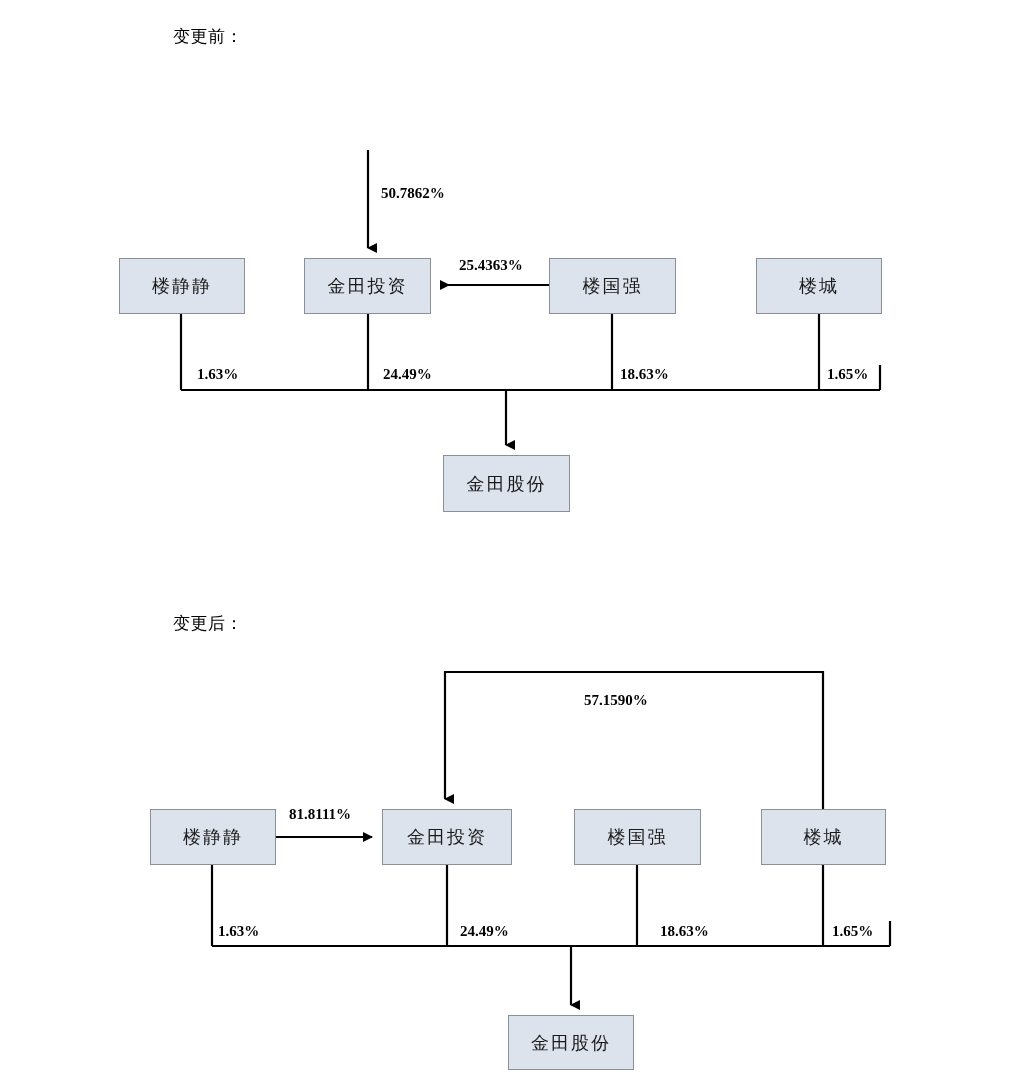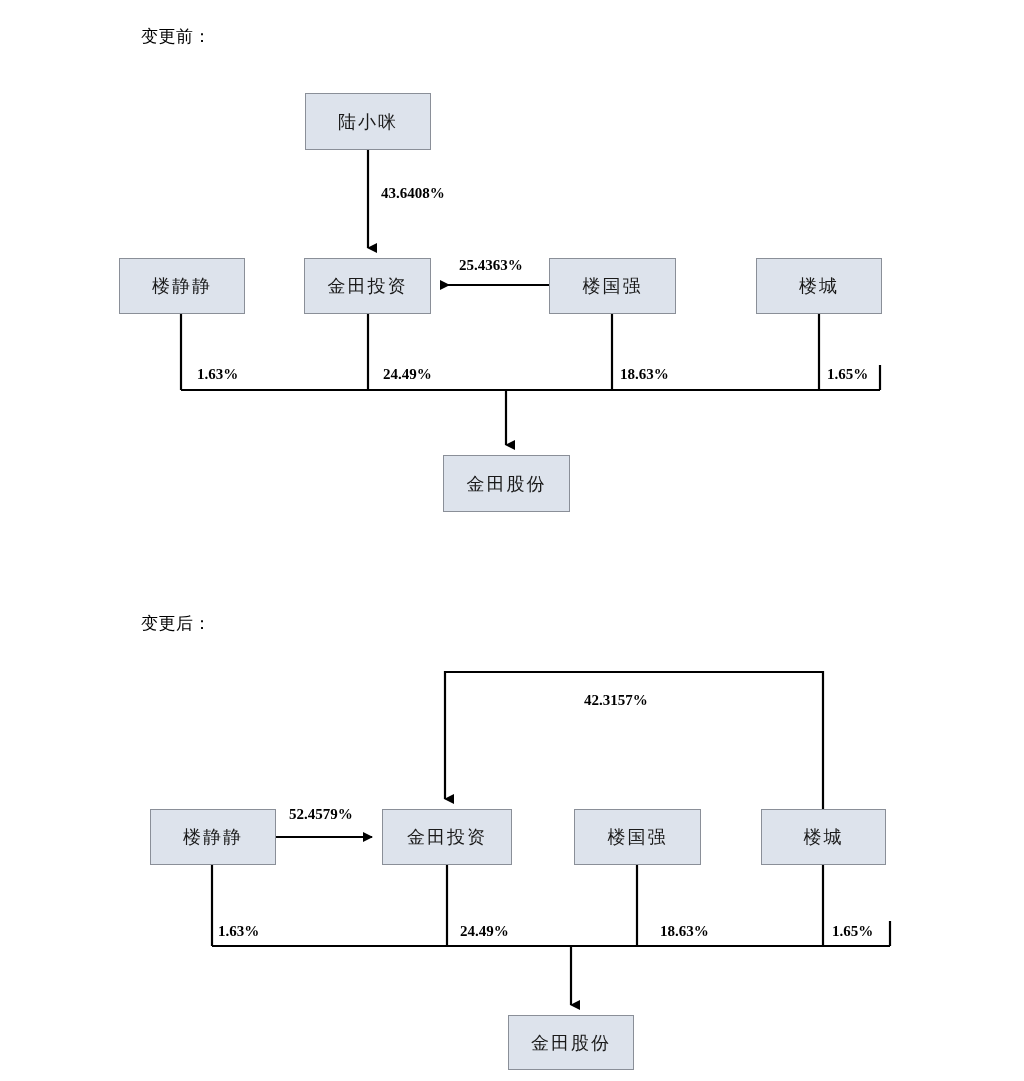--- a/index.html
+++ b/index.html
@@ -28,20 +28,21 @@
     width: 1024px;
     height: 1081px;
     pointer-events: none;
   }
   .section-caption {
     position: absolute;
     font-size: 17px;
     font-family: Liberation Sans, sans-serif;
     letter-spacing: 0.5px;
     white-space: nowrap;
+    margin-left: 32px;
   }
   .node {
     position: absolute;
     box-sizing: border-box;
     background: #dde3ec;
     border: 1.4px solid #8a8f98;
     display: flex;
     align-items: center;
     justify-content: center;
     font-size: 18px;
@@ -105,42 +106,41 @@
 
       <path d="M 212,946 L 890,946"></path>
       <path d="M 890,946 L 890,921"></path>
 
       <path d="M 571,946 L 571,1005" marker-end="url(#arrowDown)"></path>
     </g>
   </svg>
 
   <div class="section-caption" style="left:141px; top:25px;">变更前：</div>
 
-  <div class="node" style="left:305px; top:93px; width:126px; height:57px;">陆小咪</div>
   <div class="node" style="left:119px; top:258px; width:126px; height:56px;">楼静静</div>
   <div class="node" style="left:304px; top:258px; width:127px; height:56px;">金田投资</div>
   <div class="node" style="left:549px; top:258px; width:127px; height:56px;">楼国强</div>
   <div class="node" style="left:756px; top:258px; width:126px; height:56px;">楼城</div>
   <div class="node" style="left:443px; top:455px; width:127px; height:57px;">金田股份</div>
 
-  <div class="edge-label" style="left:381px; top:185px;">43.6408%</div>
+  <div class="edge-label" style="left:381px; top:185px;">50.7862%</div>
   <div class="edge-label" style="left:459px; top:257px;">25.4363%</div>
   <div class="edge-label" style="left:197px; top:366px;">1.63%</div>
   <div class="edge-label" style="left:383px; top:366px;">24.49%</div>
   <div class="edge-label" style="left:620px; top:366px;">18.63%</div>
   <div class="edge-label" style="left:827px; top:366px;">1.65%</div>
 
   <div class="section-caption" style="left:141px; top:612px;">变更后：</div>
 
   <div class="node" style="left:150px; top:809px; width:126px; height:56px;">楼静静</div>
   <div class="node" style="left:382px; top:809px; width:130px; height:56px;">金田投资</div>
   <div class="node" style="left:574px; top:809px; width:127px; height:56px;">楼国强</div>
   <div class="node" style="left:761px; top:809px; width:125px; height:56px;">楼城</div>
   <div class="node" style="left:508px; top:1015px; width:126px; height:55px;">金田股份</div>
 
-  <div class="edge-label" style="left:584px; top:692px;">42.3157%</div>
-  <div class="edge-label" style="left:289px; top:806px;">52.4579%</div>
+  <div class="edge-label" style="left:584px; top:692px;">57.1590%</div>
+  <div class="edge-label" style="left:289px; top:806px;">81.8111%</div>
   <div class="edge-label" style="left:218px; top:923px;">1.63%</div>
   <div class="edge-label" style="left:460px; top:923px;">24.49%</div>
   <div class="edge-label" style="left:660px; top:923px;">18.63%</div>
   <div class="edge-label" style="left:832px; top:923px;">1.65%</div>
 
 </div>
 
 </body></html>

